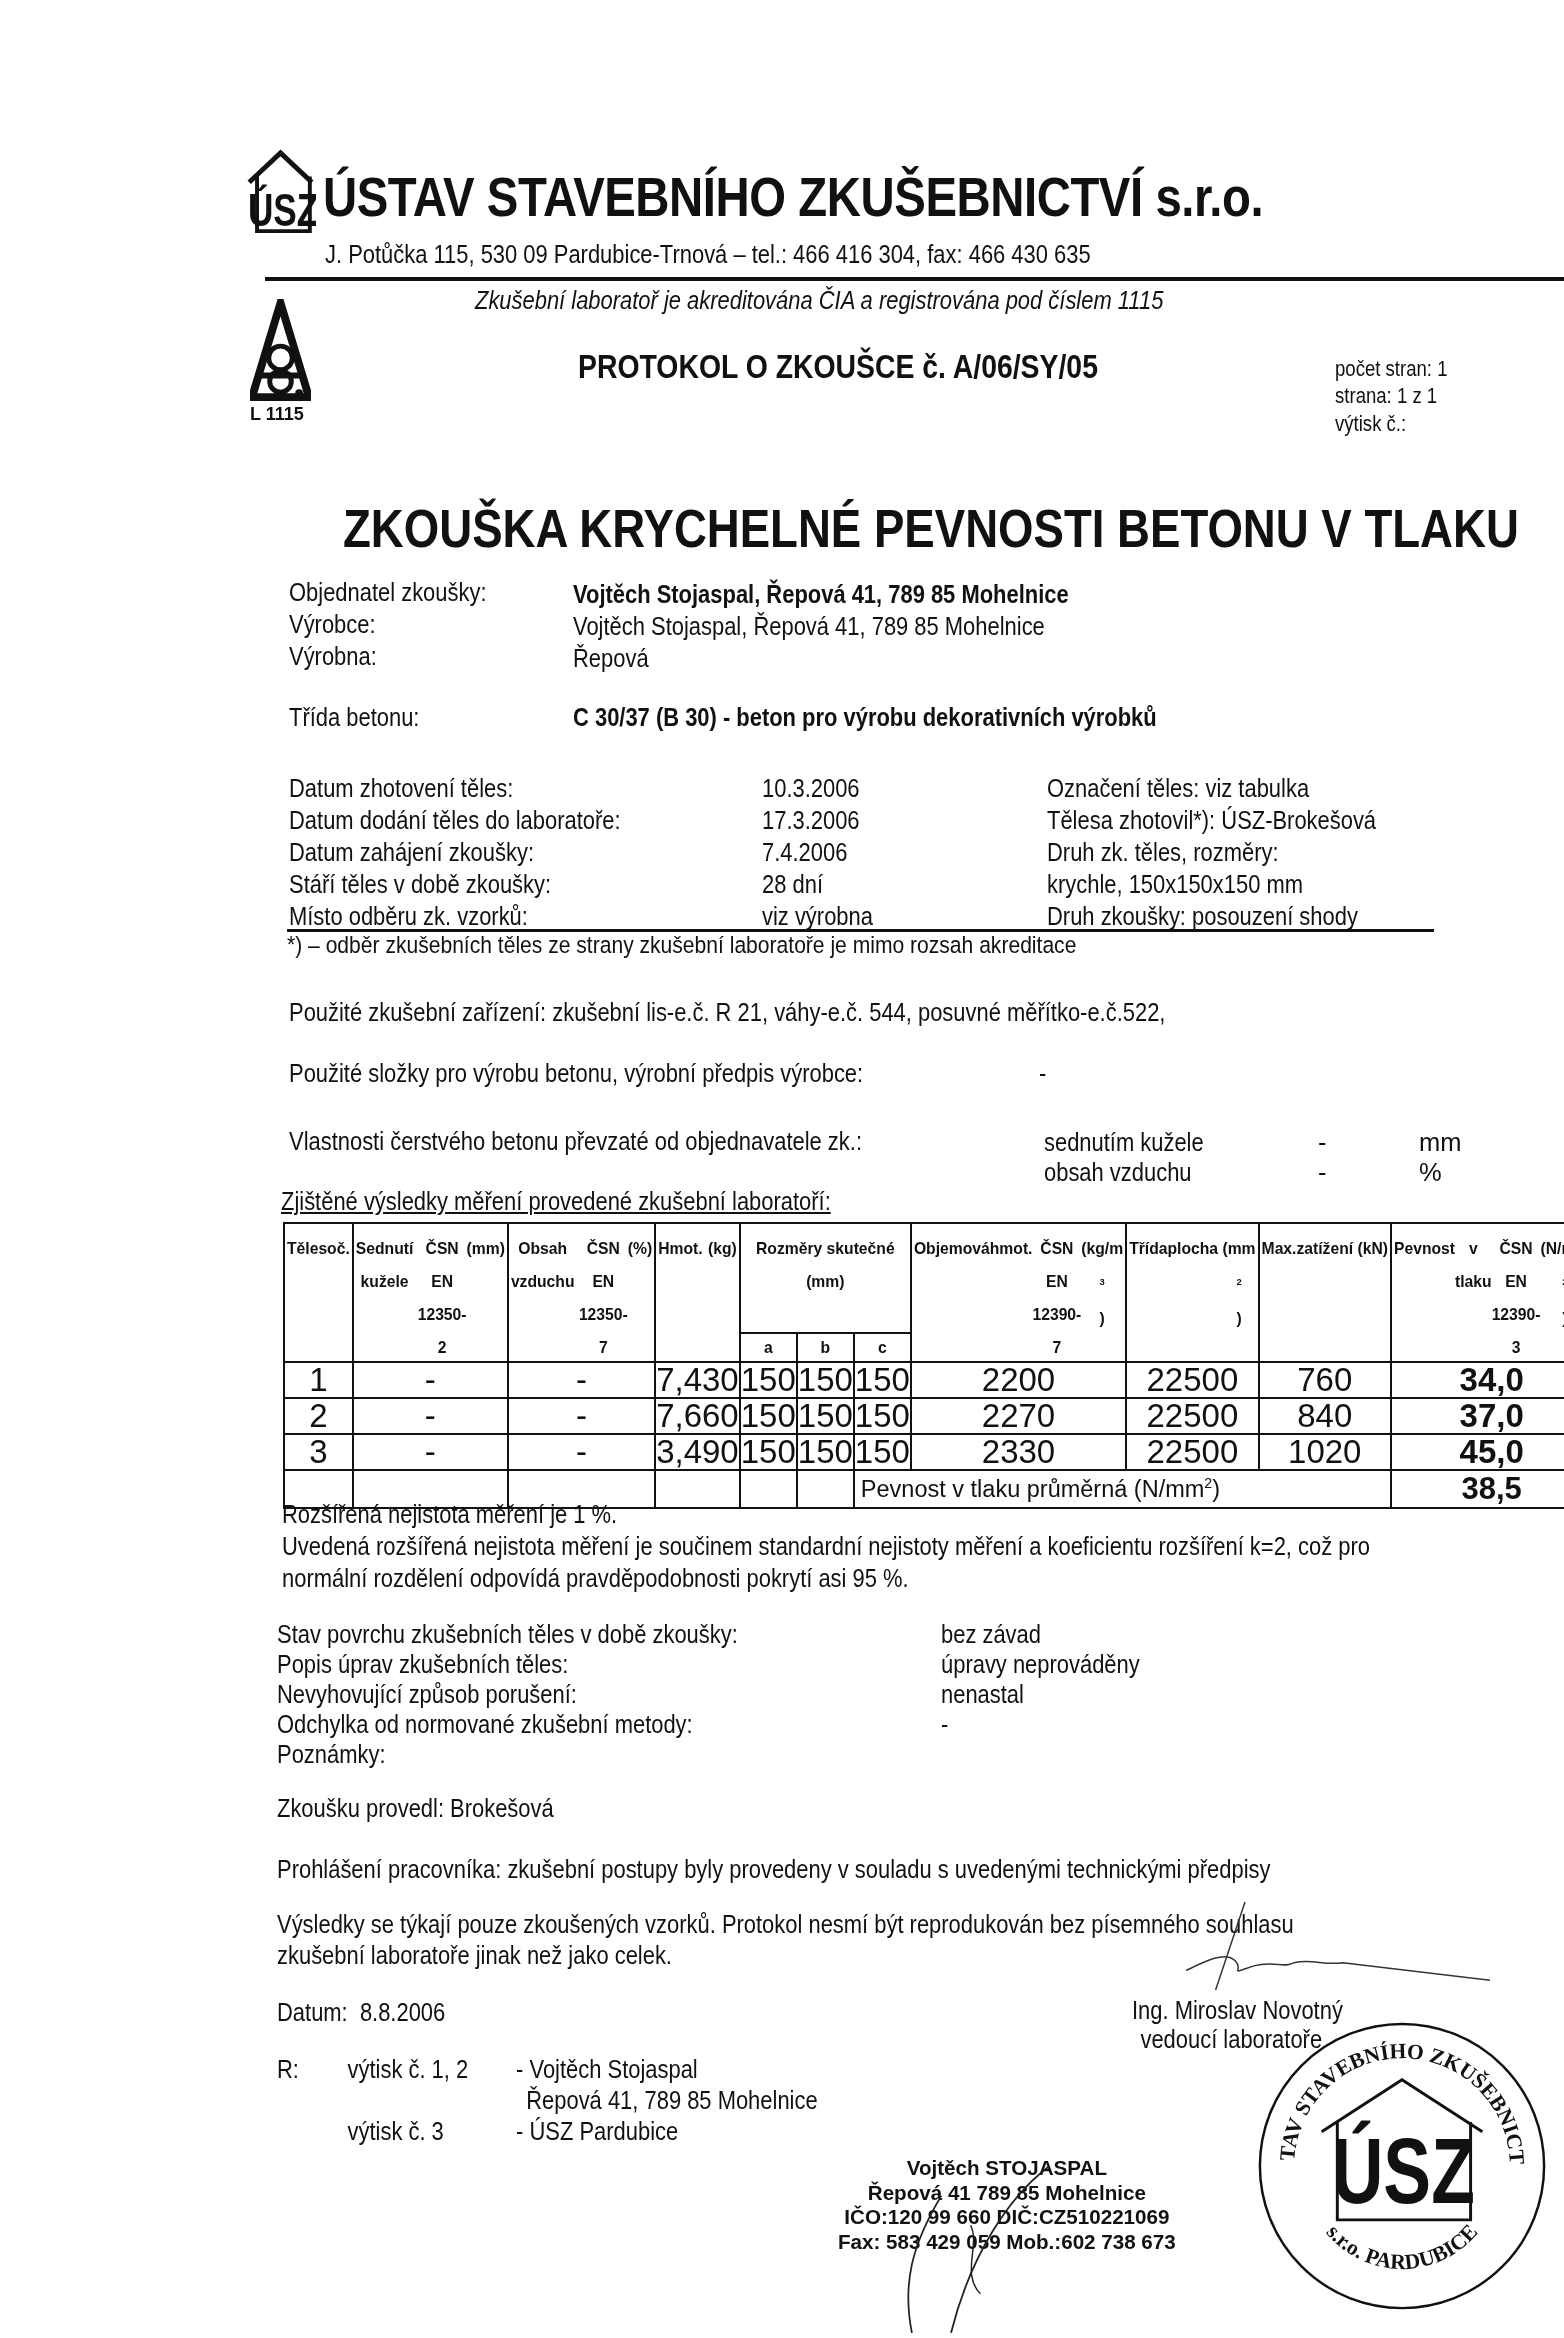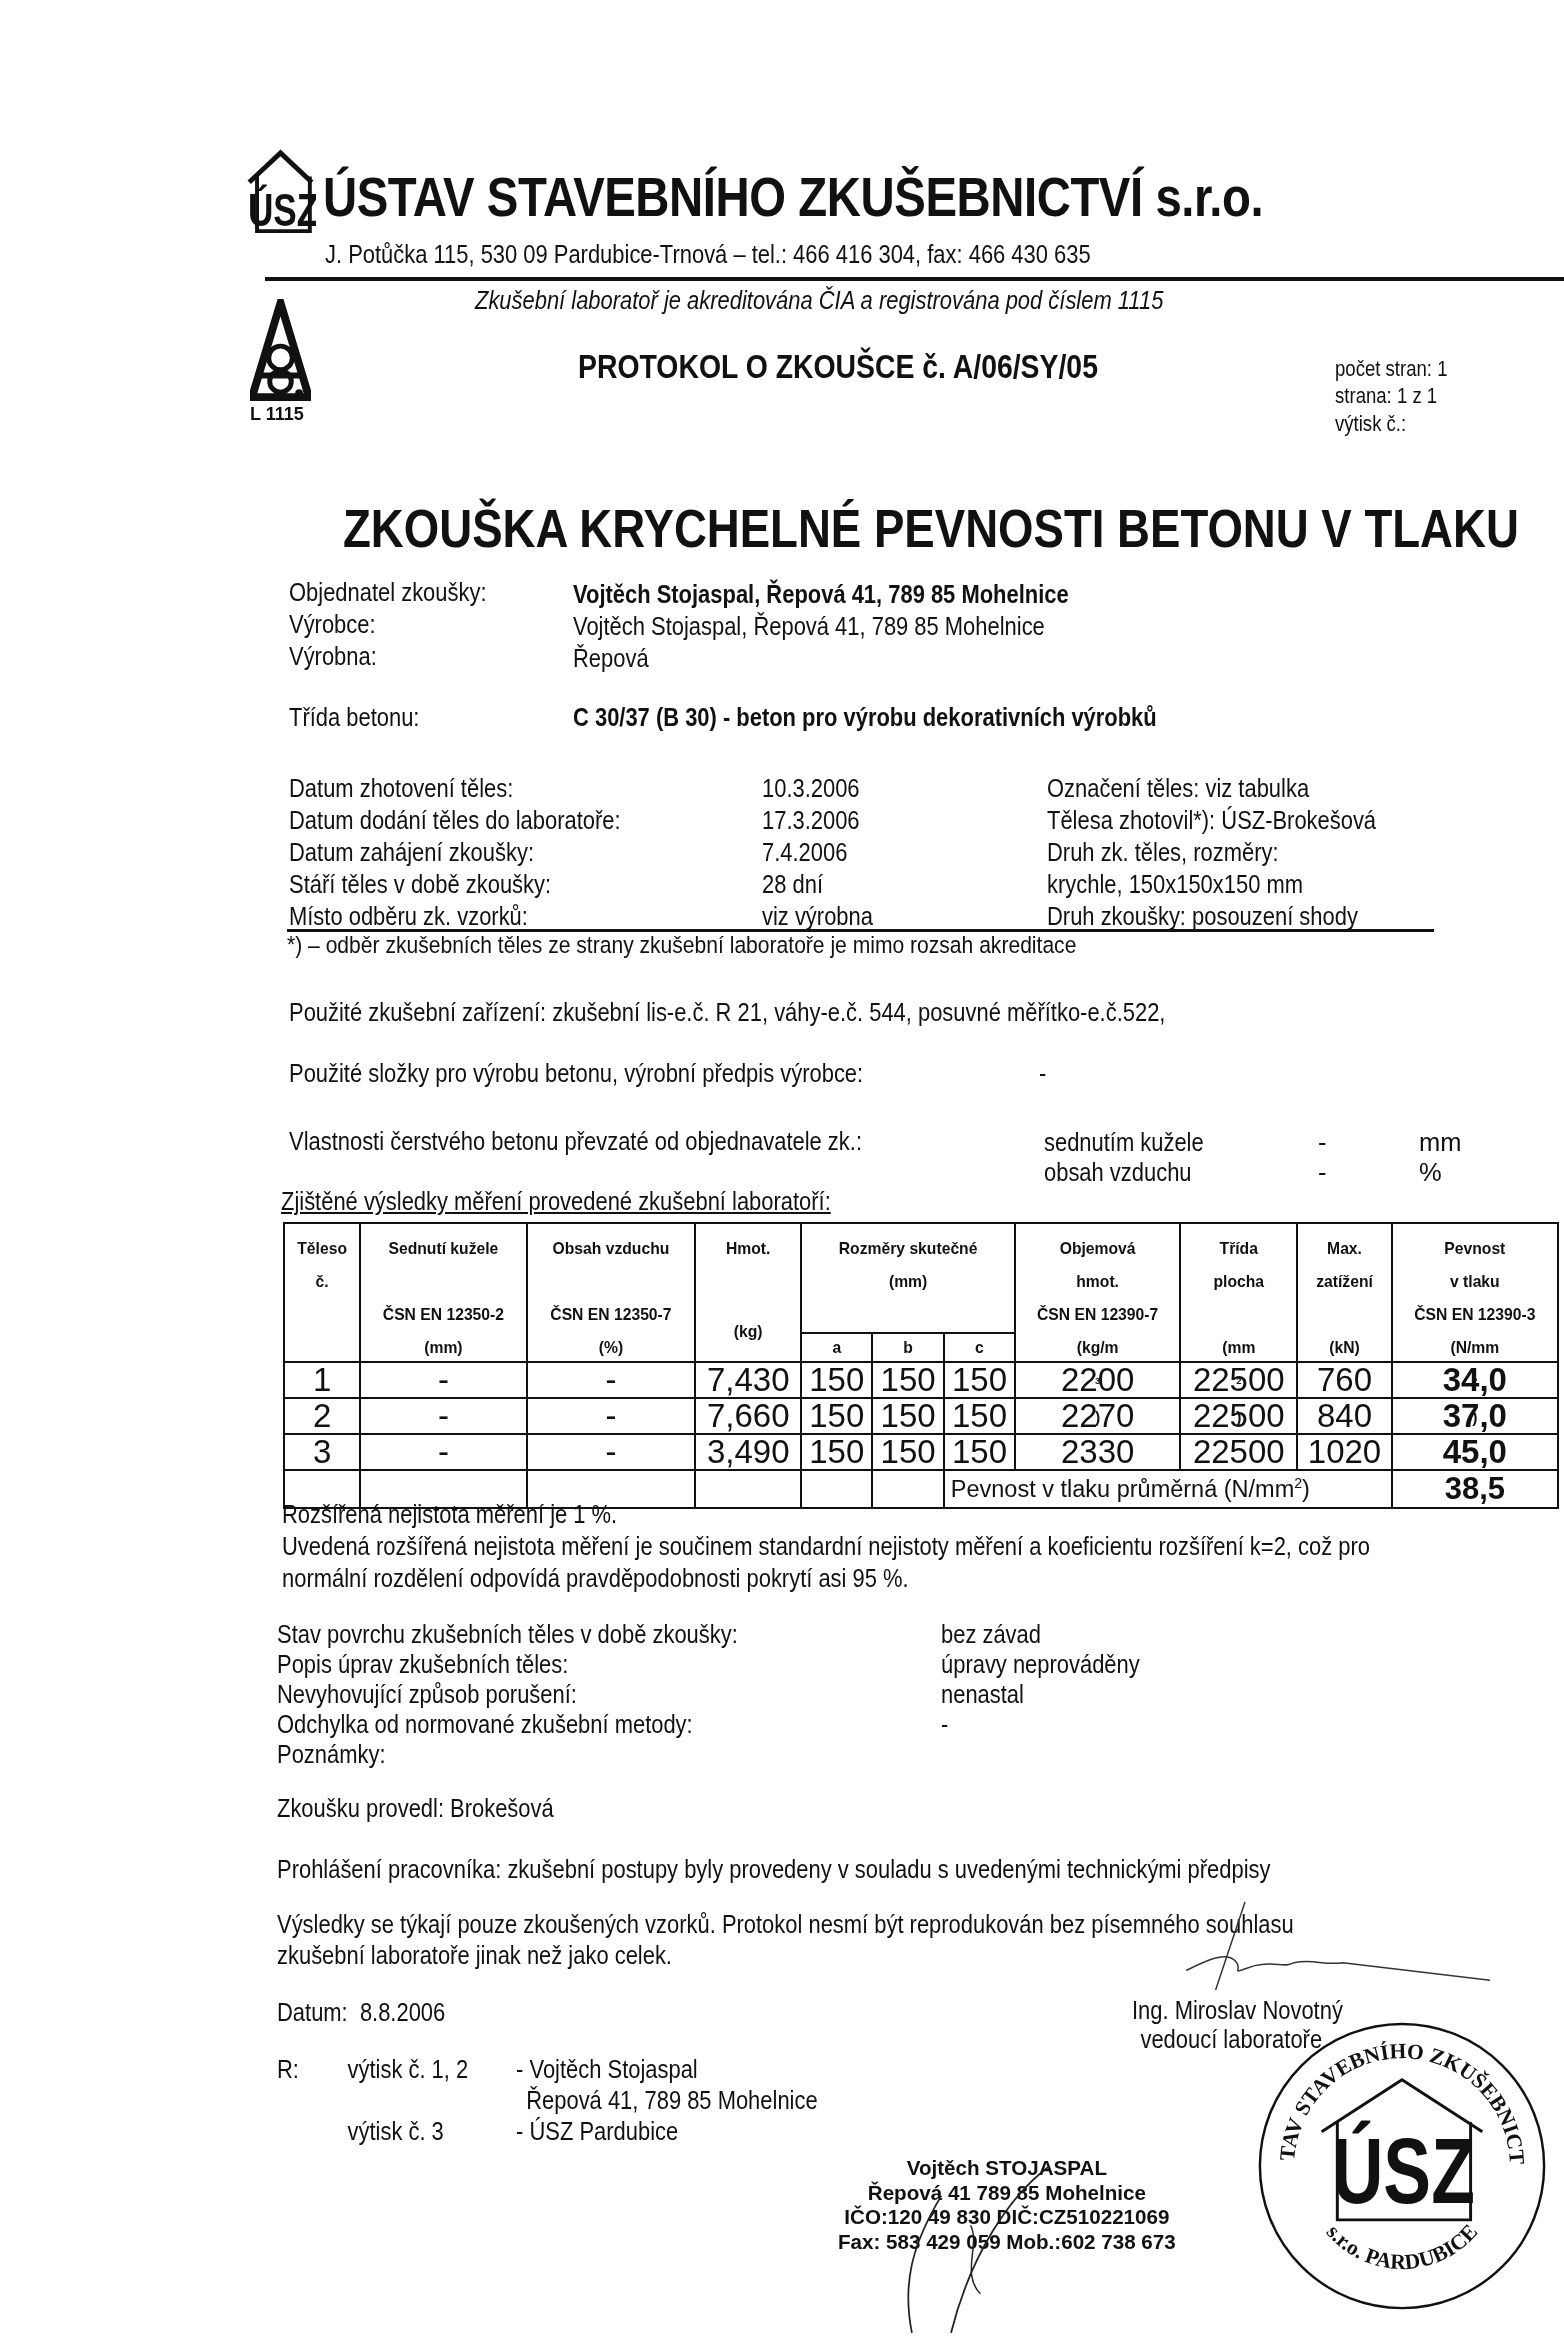--- a/index.html
+++ b/index.html
@@ -47,21 +47,21 @@
 
   
   #results-table {
     left: 283px; top: 1222px; width: 1276px; border-collapse: collapse;
     font-family: "Liberation Sans", sans-serif;
   }
   #results-table td {
     border: 2.5px solid #111; text-align: center; padding: 0; vertical-align: top;
   }
   #results-table .hdr td { font-size: 15.7px; font-weight: bold; height: 27.4px; }
-  .hdr-cell { display: flex; flex-direction: column; justify-content: space-between; height: 128px; padding: 7.8px 2px 3.9px; box-sizing: border-box; }
+  .hdr-cell { display: flex; flex-direction: row; justify-content: space-between; height: 128px; padding: 7.8px 2px 3.9px; box-sizing: border-box; }
   .hdr-cell span { display: block; line-height: 33px; }
   #results-table tr.data td { font-size: 33px; height: 34px; line-height: 34px; vertical-align: middle; }
   #results-table tr.data td.str { font-weight: bold; }
   #results-table tr.avg td { height: 35px; vertical-align: middle; }
   #results-table td.avg-label { font-size: 23.5px; text-align: left; padding-left: 6px; }
   #results-table td.avg-val { font-size: 31px; font-weight: bold; border-radius: 14px; }
   sup { font-size: 60%; }
 
   #uncertainty { left: 282px; top: 1498px; font-size: 25.5px; line-height: 32px; }
 
@@ -355,21 +355,21 @@
   <path d="M90,80 C110,70 130,60 140,70 C150,80 130,85 160,75 C180,70 190,78 200,72 C220,68 230,75 250,72 L400,90" stroke="#333" stroke-width="1.5" fill="none"></path>
 </svg>
 <div class="abs narrow" id="approver">
   <div>Ing. Miroslav Novotný</div>
   <div style="padding-left:9.8px">vedoucí laboratoře</div>
 </div>
 
 <div class="abs" id="stamp-client">
   <div>Vojtěch STOJASPAL</div>
   <div>Řepová 41  789 85  Mohelnice</div>
-  <div>IČO:120 49 830 DIČ:CZ510221069</div>
+  <div>IČO:120 99 660 DIČ:CZ510221069</div>
   <div>Fax: 583 429 059 Mob.:602 738 673</div>
 </div>
 <svg class="abs" id="signature-2" viewBox="0 0 230 200">
   <path d="M80,60 C50,110 40,150 50,200" stroke="#222" stroke-width="1.8" fill="none"></path>
   <path d="M190,30 C150,60 110,120 90,200" stroke="#222" stroke-width="1.8" fill="none"></path>
   <path d="M110,90 C120,110 100,140 120,160" stroke="#222" stroke-width="1.5" fill="none"></path>
 </svg>
 
 <svg class="abs" id="stamp-usz" viewBox="0 0 300 300">
   <defs>

